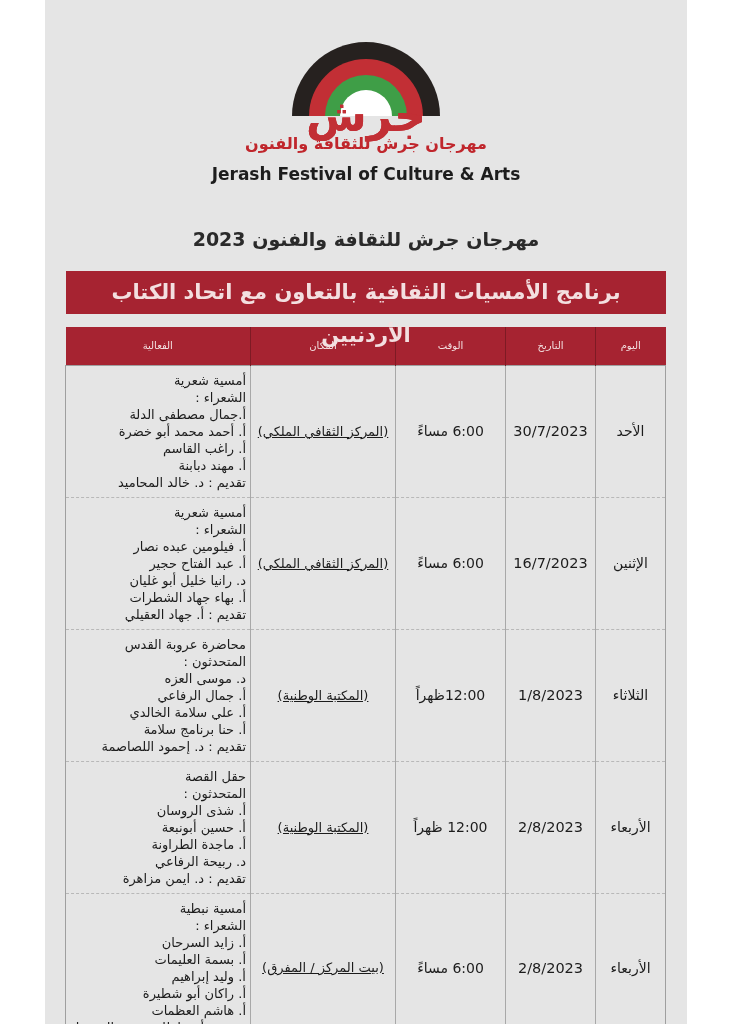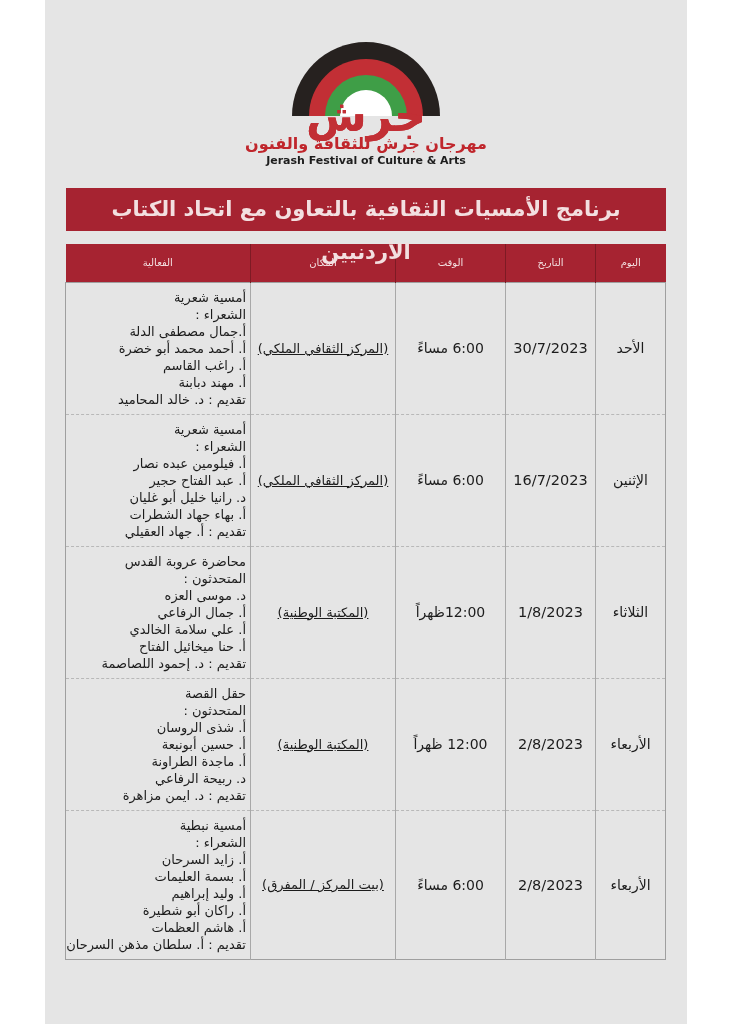--- a/index.html
+++ b/index.html
@@ -37,22 +37,22 @@
     line-height:1;
     text-shadow:0 0 0 #c22f35;
   }
   .logo-ar {
     margin-top:18px;
     font-size:16px; font-weight:bold;
     color:#c0262c;
   }
   .logo-en {
     direction:ltr;
-    margin-top:1px;
-    font-size:11px; font-weight:bold;
+    margin-top:11px;
+    font-size:17px; font-weight:bold;
     color:#1d1d1d;
   }
   
   .title {
     margin-top:44px;
     text-align:center;
     font-size:19px; font-weight:bold;
     color:#2a2a2a;
   }
   
@@ -116,20 +116,21 @@
       <div class="arc arc-black"></div>
       <div class="arc arc-red"></div>
       <div class="arc arc-green"></div>
       <div class="arc arc-white"></div>
       <div class="calligraphy">جرش</div>
     </div>
     <div class="logo-ar">مهرجان جرش للثقافة والفنون</div>
     <div class="logo-en">Jerash Festival of Culture &amp; Arts</div>
   </div>
 
+  <h1 class="title">مهرجان جرش للثقافة والفنون 2023</h1>
 
   <div class="content">
     <div class="banner">برنامج الأمسيات الثقافية بالتعاون مع اتحاد الكتاب الأردنيين</div>
 
     <table class="schedule">
       <colgroup>
         <col class="col-day">
           <col class="col-date">
           <col class="col-time">
           <col class="col-place">
@@ -179,21 +180,21 @@
             <td class="cell-day">الثلاثاء</td>
             <td class="cell-date">1/8/2023</td>
             <td class="cell-time">12:00ظهراً</td>
             <td class="cell-place">(المكتبة الوطنية)</td>
             <td class="cell-event">
               <div class="ev-line">محاضرة عروبة القدس</div>
               <div class="ev-line">المتحدثون :</div>
               <div class="ev-line">د. موسى العزه</div>
               <div class="ev-line">أ. جمال الرفاعي</div>
               <div class="ev-line">أ. علي سلامة الخالدي</div>
-              <div class="ev-line">أ. حنا ميخائيل الفتاح</div>
+              <div class="ev-line">أ. حنا برنامج سلامة</div>
               <div class="ev-line">تقديم : د. إحمود اللصاصمة</div>
             </td>
           </tr>
           <tr>
             <td class="cell-day">الأربعاء</td>
             <td class="cell-date">2/8/2023</td>
             <td class="cell-time">12:00 ظهراً</td>
             <td class="cell-place">(المكتبة الوطنية)</td>
             <td class="cell-event">
               <div class="ev-line">حقل القصة</div>

